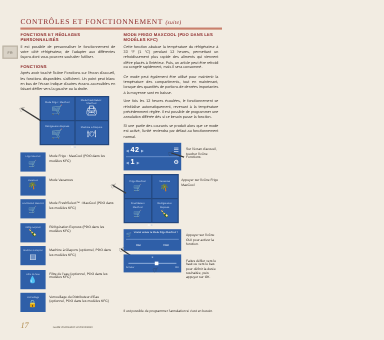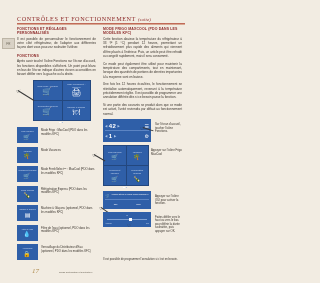--- a/index.html
+++ b/index.html
@@ -107,21 +107,21 @@
   .hand{
     position:absolute;font-size:6px;color:#3b3b3b;
     transform:rotate(-20deg);pointer-events:none;
   }
   .leader{
     position:absolute;height:0.4px;background:#3a3a3a;
     transform-origin:left center;
   }
 
   
-  .footer{position:absolute;left:32px;bottom:8px;display:flex;align-items:baseline;gap:20px;font-style:italic;}
+  .footer{position:absolute;left:17px;bottom:8px;display:flex;align-items:baseline;gap:20px;font-style:italic;}
   .pageno{font-family:"Liberation Serif",serif;font-size:7px;color:#b08c4f;}
   .foot-text{font-size:2.4px;color:#6d6659;}
   .foot-right{
     position:absolute;left:103px;bottom:22px;width:79px;
     font-size:2.8px;line-height:3.5px;color:#39332c;
   }
 </style>
 </head>
 <body>
 

